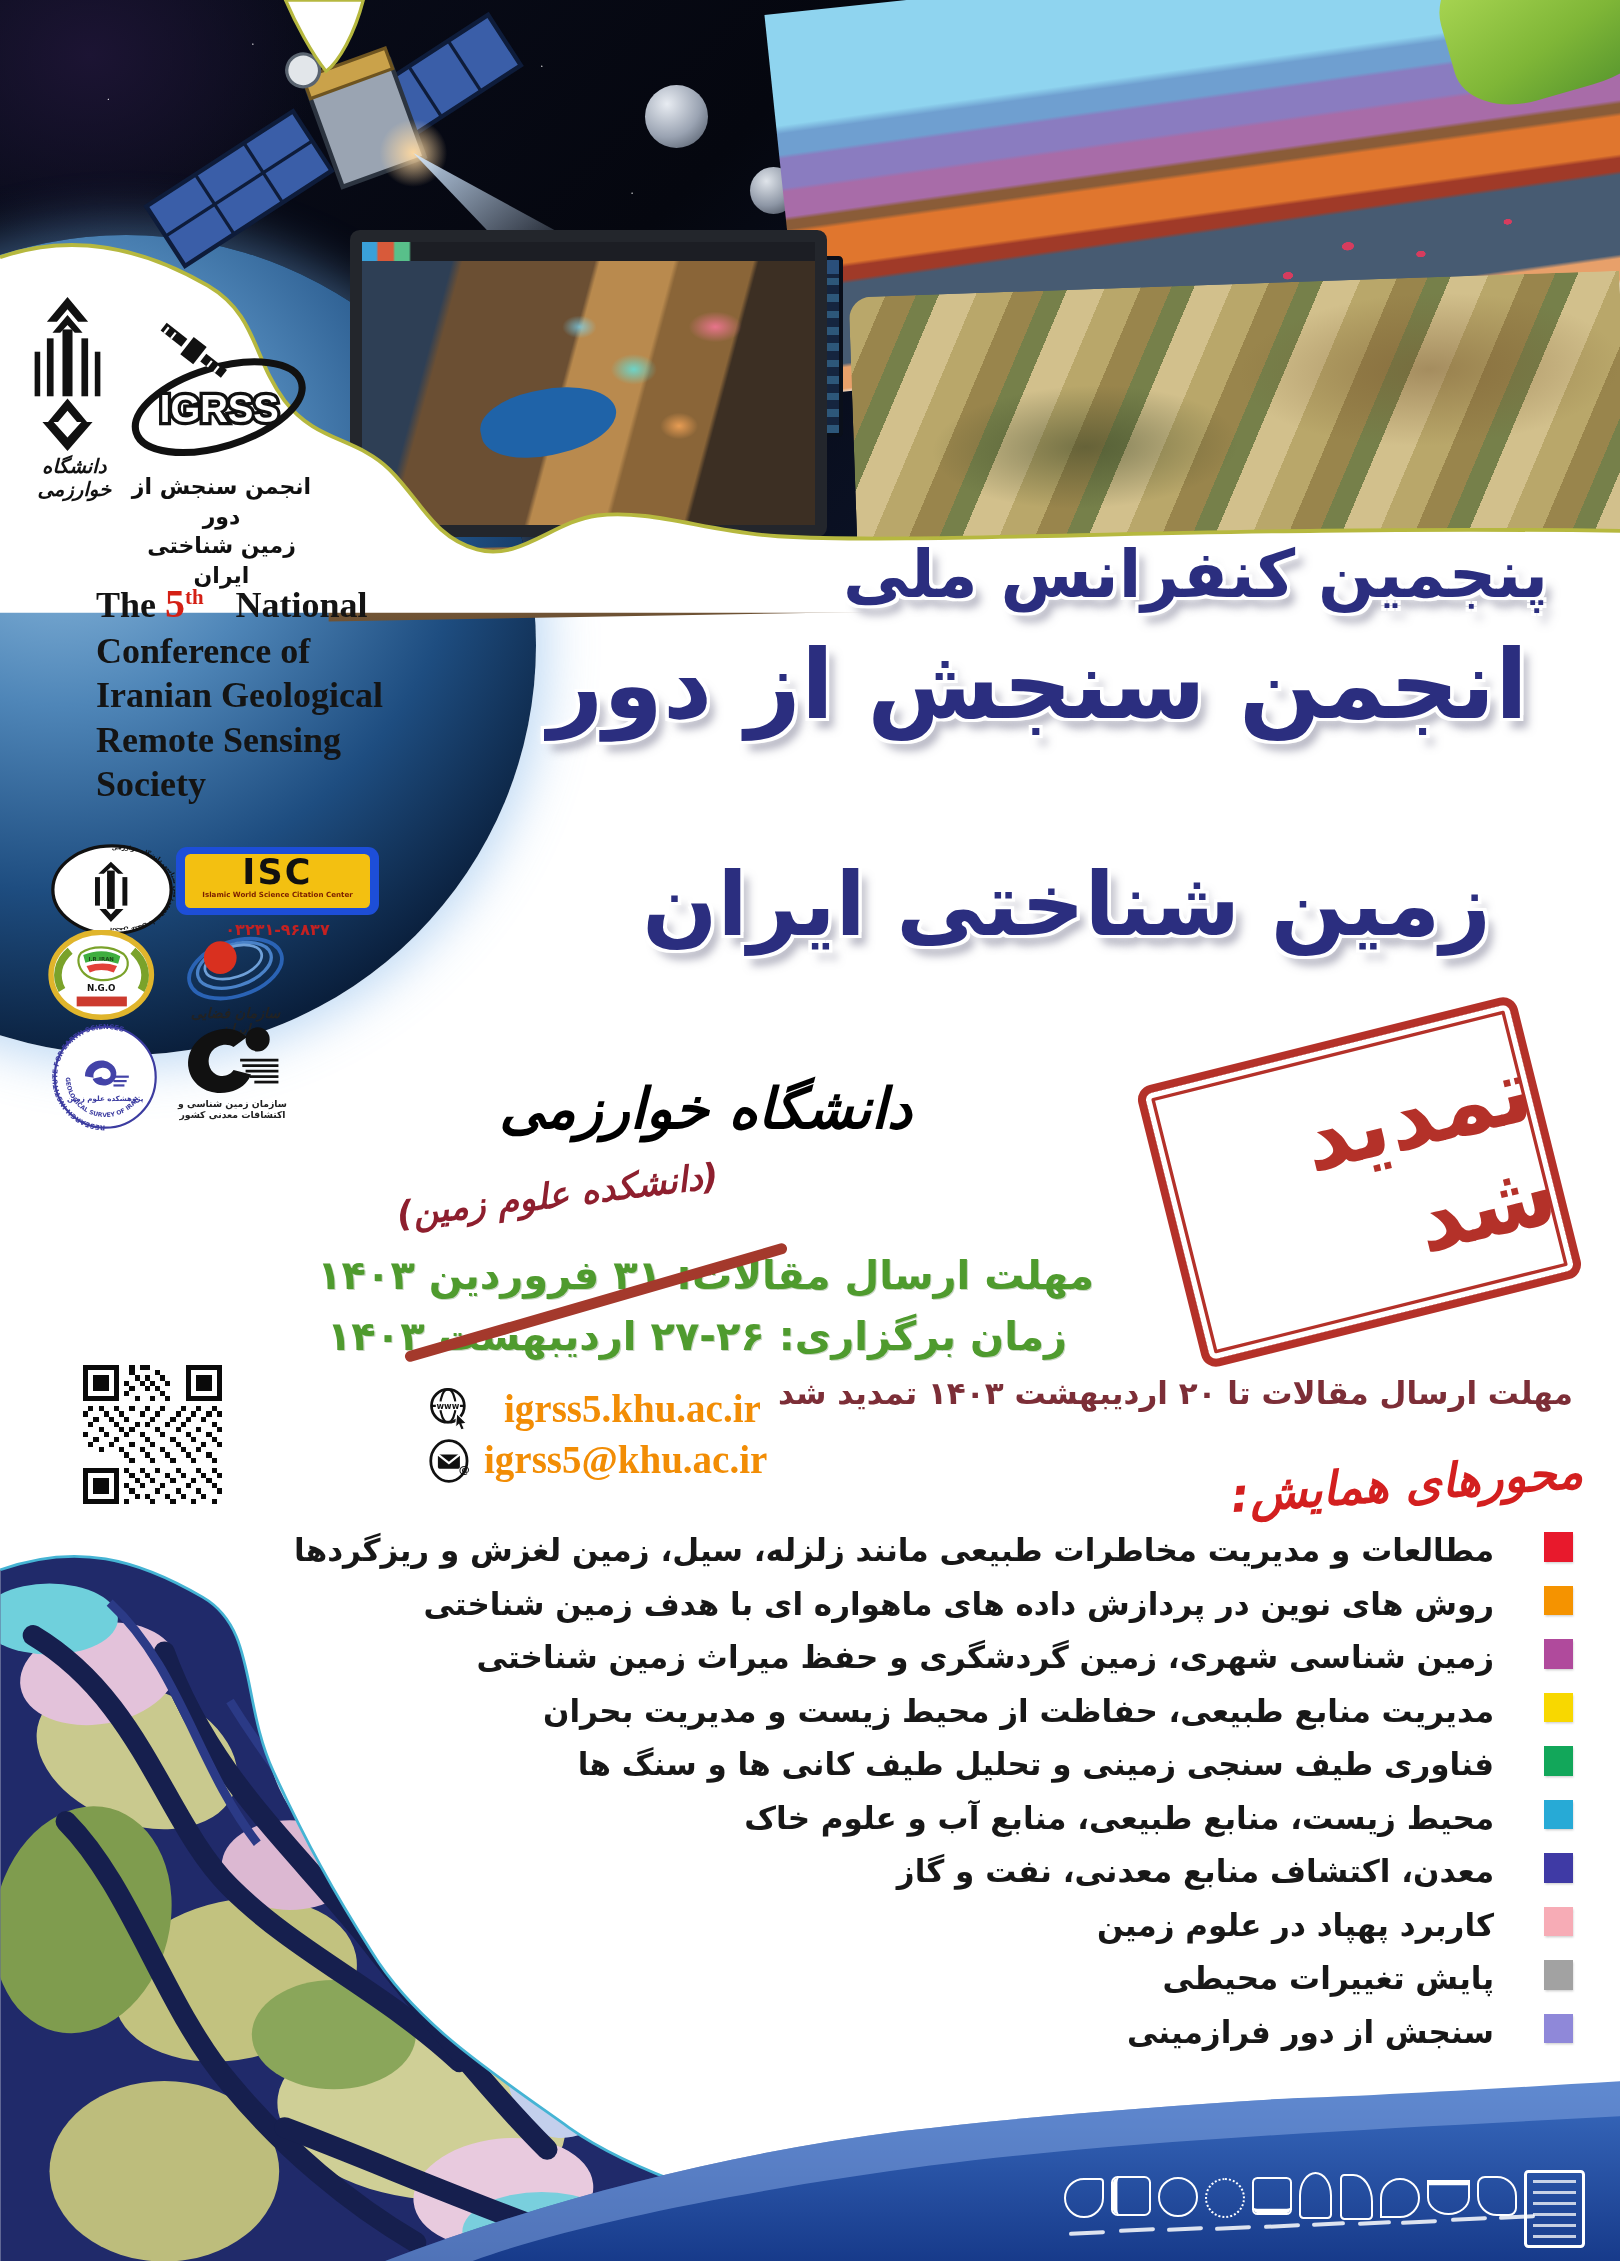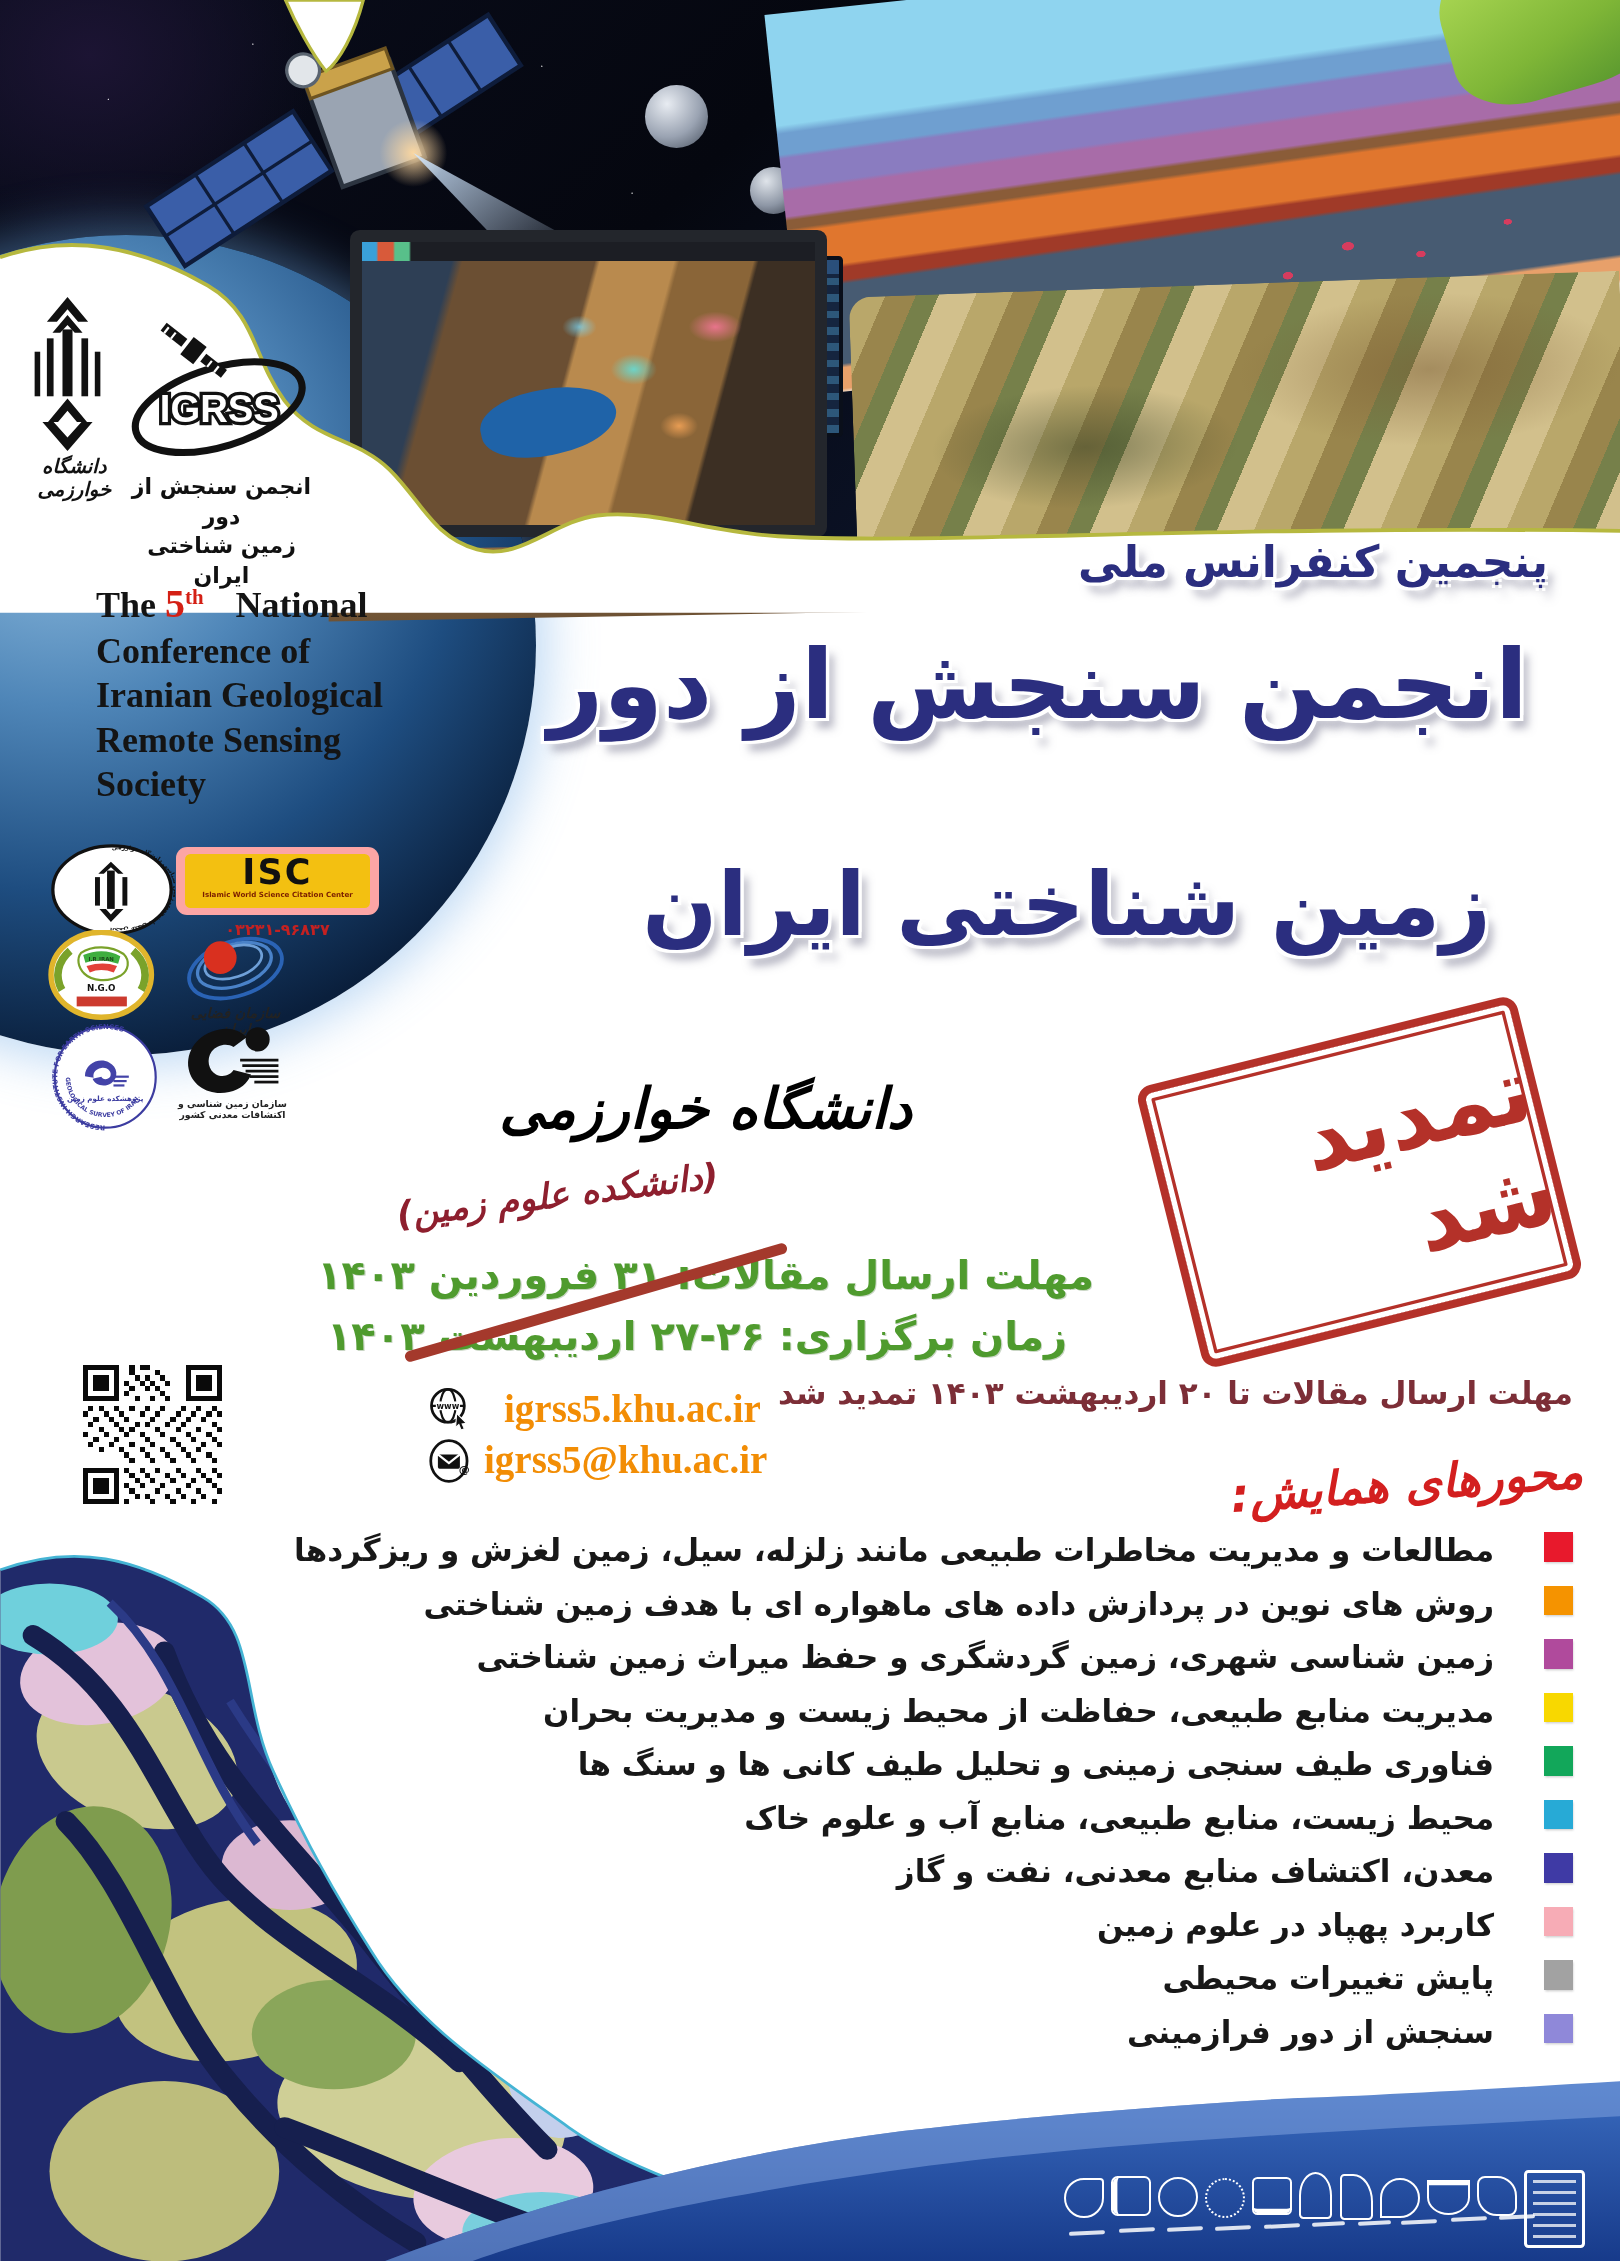--- a/index.html
+++ b/index.html
@@ -67,21 +67,21 @@
   .igrss-cap { font-weight:bold; font-size:22px; color:#111; text-align:center; line-height:1.35; }
 
   
   .en-title { position:absolute; left:96px; top:579px; width:416px; font-family:"Liberation Serif", serif; font-weight:bold; font-size:36px; color:#141414; line-height:1.24; }
   .en-title .red { color:#d42015; }
   .en-title sup { font-size:.58em; vertical-align:super; }
   .en-title .gap { margin-left:23px; }
 
   .fa-title { position:absolute; direction:rtl; color:#2b2e7f; font-weight:800; white-space:nowrap;
     text-shadow: -3.3px -3.3px 0 #fff, 3.3px -3.3px 0 #fff, -3.3px 3.3px 0 #fff, 3.3px 3.3px 0 #fff, 0 0 9.8px #fff, 7.7px 9.8px 8.8px rgba(110,110,135,.5); }
-  .fa-t1 { right:73px; top:536px; font-size:44px; }
+  .fa-t1 { right:73px; top:536px; font-size:66px; }
   .fa-t2 { right:93px; top:629px; font-size:96px; }
   .fa-t3 { right:130px; top:853px; font-size:88px; }
 
   .venue-univ { position:absolute; left:492px; top:1076px; width:427px; text-align:center; font-size:56px; font-weight:bold; font-style:italic; color:#000; direction:rtl; }
   .venue-fac { position:absolute; left:377px; top:1175px; width:361px; text-align:center; font-size:35px; font-weight:bold; font-style:italic; color:#8e1f2e; direction:rtl; transform:rotate(-7deg); }
 
   .date-line { position:absolute; direction:rtl; font-size:40px; font-weight:bold; color:#4f9b2e; white-space:nowrap; text-shadow:1.1px 1.1px 0 rgba(40,90,20,.25); }
   .d1 { right:527px; top:1252px; }
   .d2 { right:554px; top:1313px; }
 
@@ -99,21 +99,21 @@
 
   .topics { position:absolute; right:48px; top:1532px; width:1378px; direction:rtl; }
   .topic-row { display:flex; align-items:flex-start; margin-bottom:17.5px; direction:rtl;gap:33px; }
   .bullet { flex:0 0 auto; width:29.5px; height:29.5px; margin-left:16.4px; box-shadow:1.1px 1.6px 2.2px rgba(0,0,0,.2); }
   .topic-text { font-size:31px; font-weight:bold; color:#181818; white-space:nowrap; }
 
   
   .sp-caption { text-align:center; font-weight:bold; direction:rtl; color:#222; }
 
   
-  .isc-box { position:absolute; left:176px; top:847px; width:203px; height:68px; background:#fca5a5; border-radius:11px; padding:6.6px 8.8px; }
+  .isc-box { position:absolute; left:176px; top:847px; width:203px; height:68px; background:#1d4ed8; border-radius:11px; padding:6.6px 8.8px; }
   .isc-inner { width:100%; height:100%; background:#f3c011; border-radius:5.5px; text-align:center; }
   .isc-acr { font-size:35px; font-weight:900; color:#111; line-height:1.05; letter-spacing:2.2px; }
   .isc-sub { font-size:7.1px; font-weight:bold; color:#7a1d00; }
   .isc-code { position:absolute; left:176px; top:920px; width:203px; text-align:center; font-size:16px; font-weight:bold; color:#c42121; letter-spacing:1.6px; }
 
   
   .flogo { border:2.7px solid #fff; background:transparent; }
   .flogo-squig { position:absolute; height:4.4px; background:rgba(255,255,255,.85); border-radius:2.2px; transform:rotate(-3deg); }
 
   .qr { position:absolute; left:78px; top:1360px; width:149px; height:149px; }

